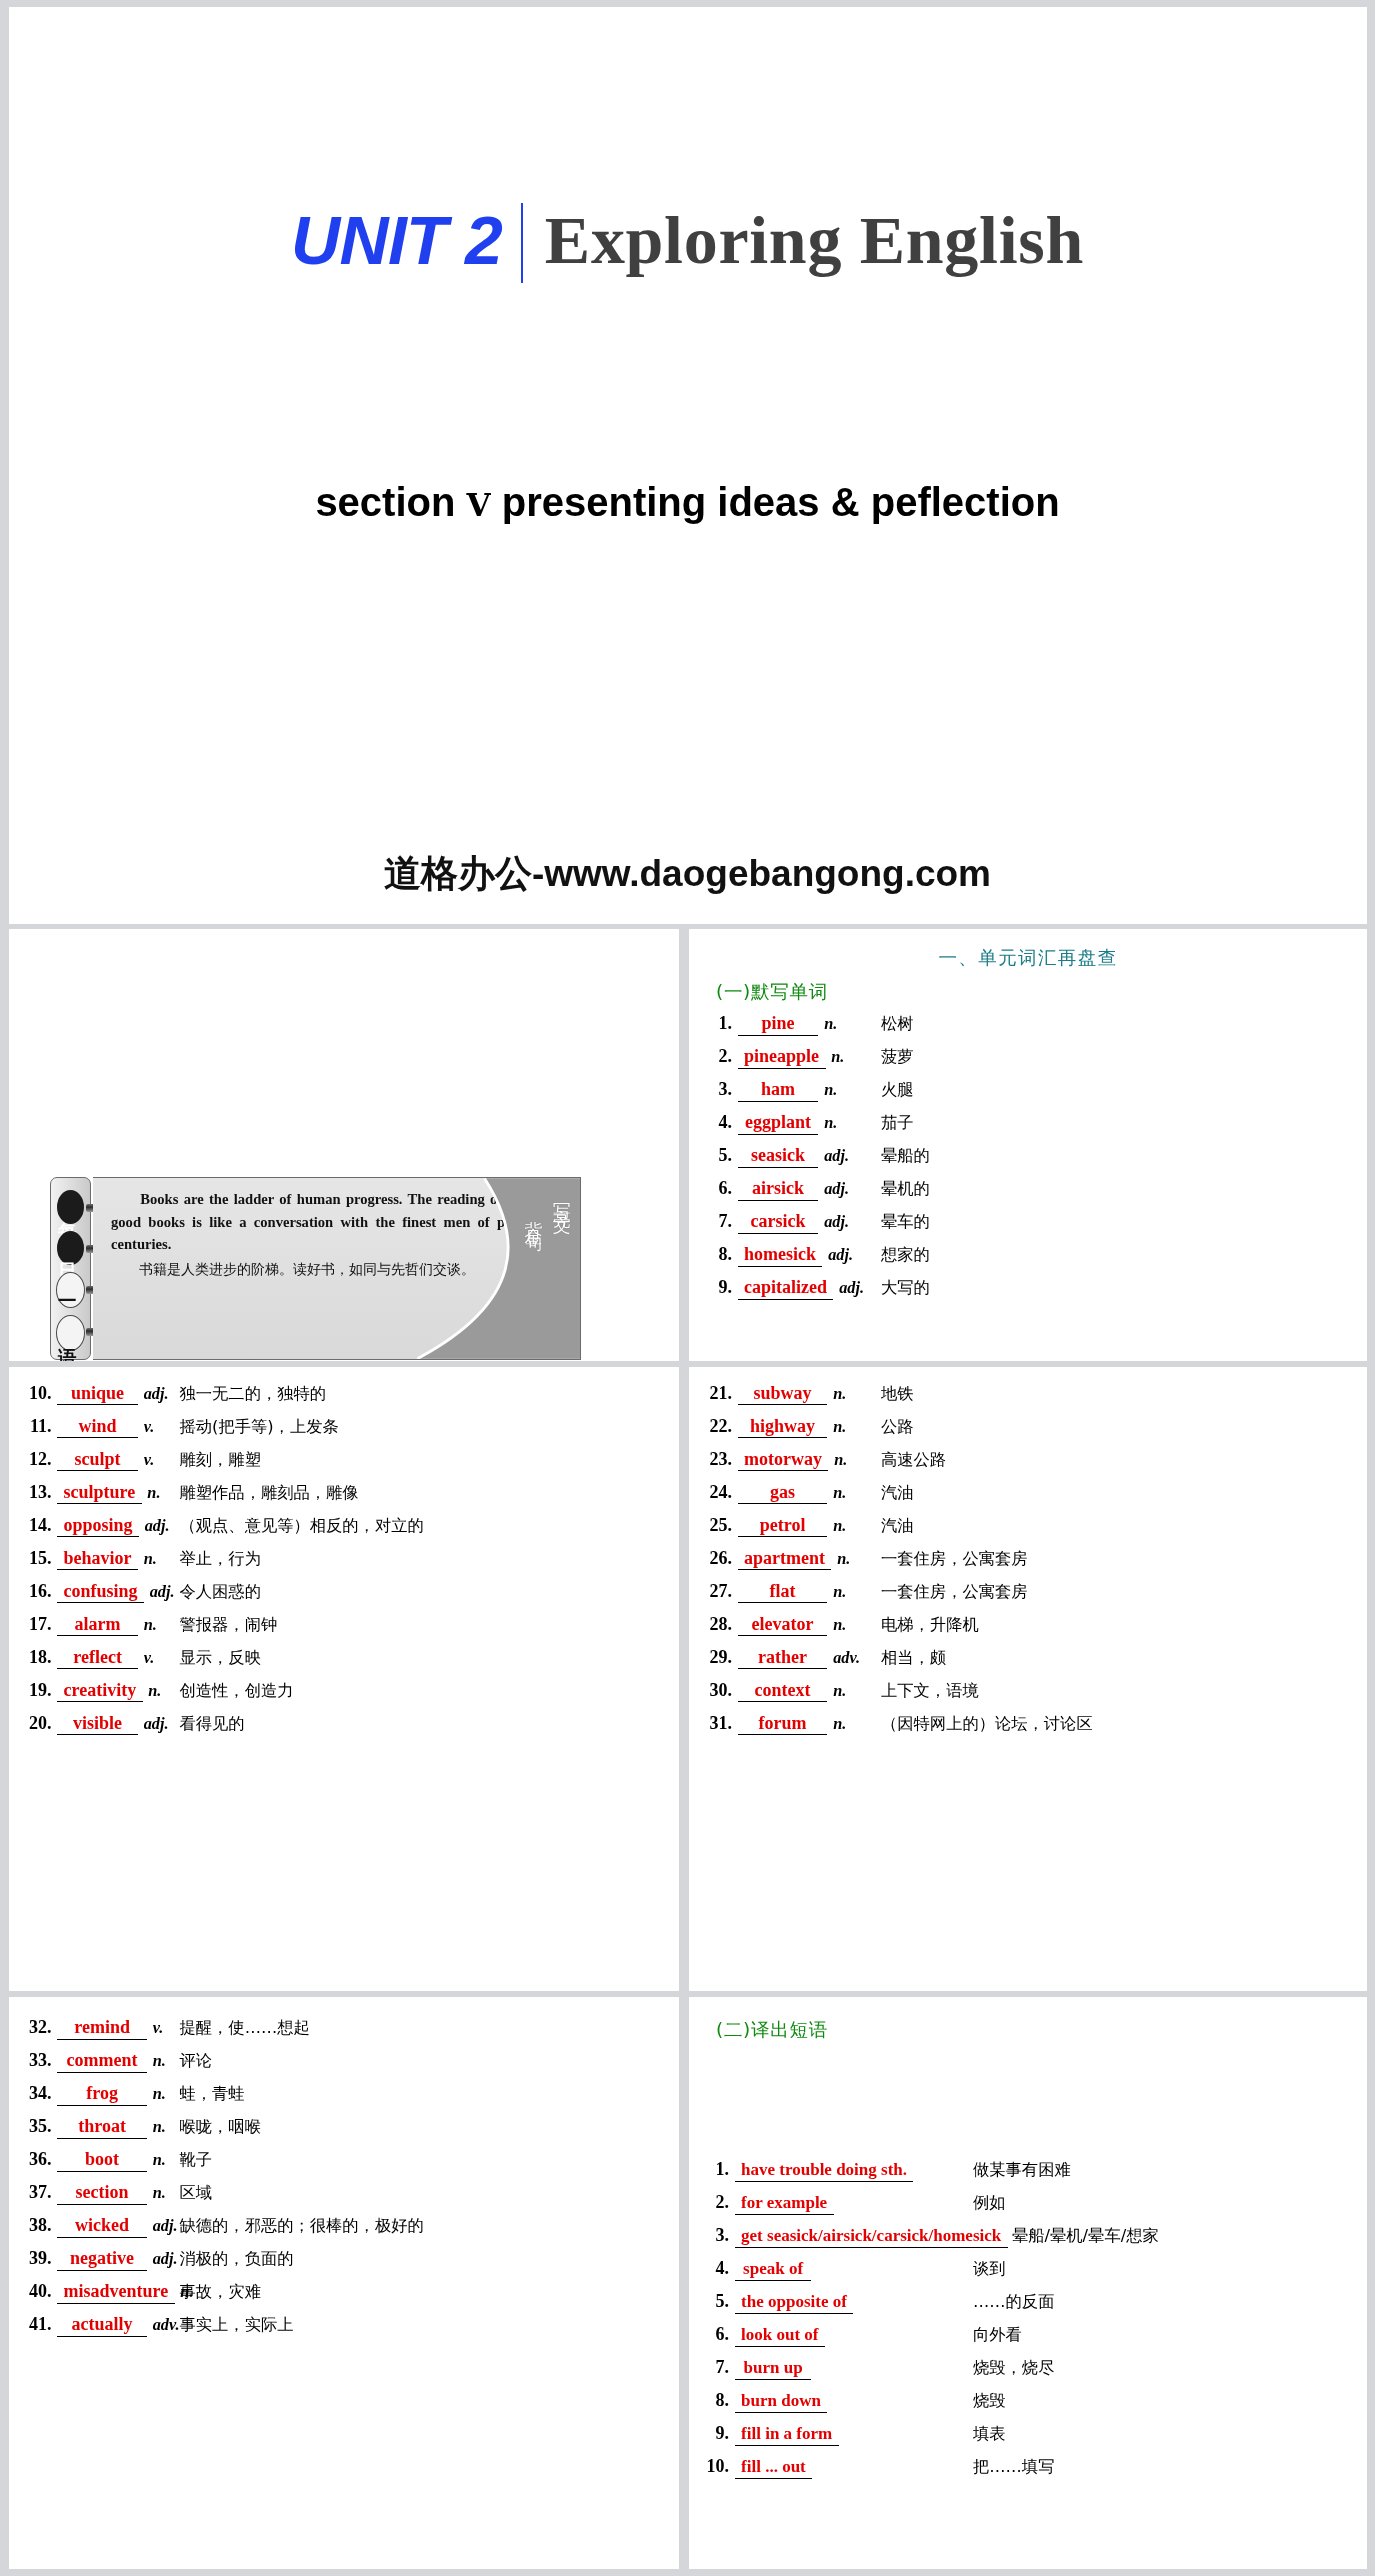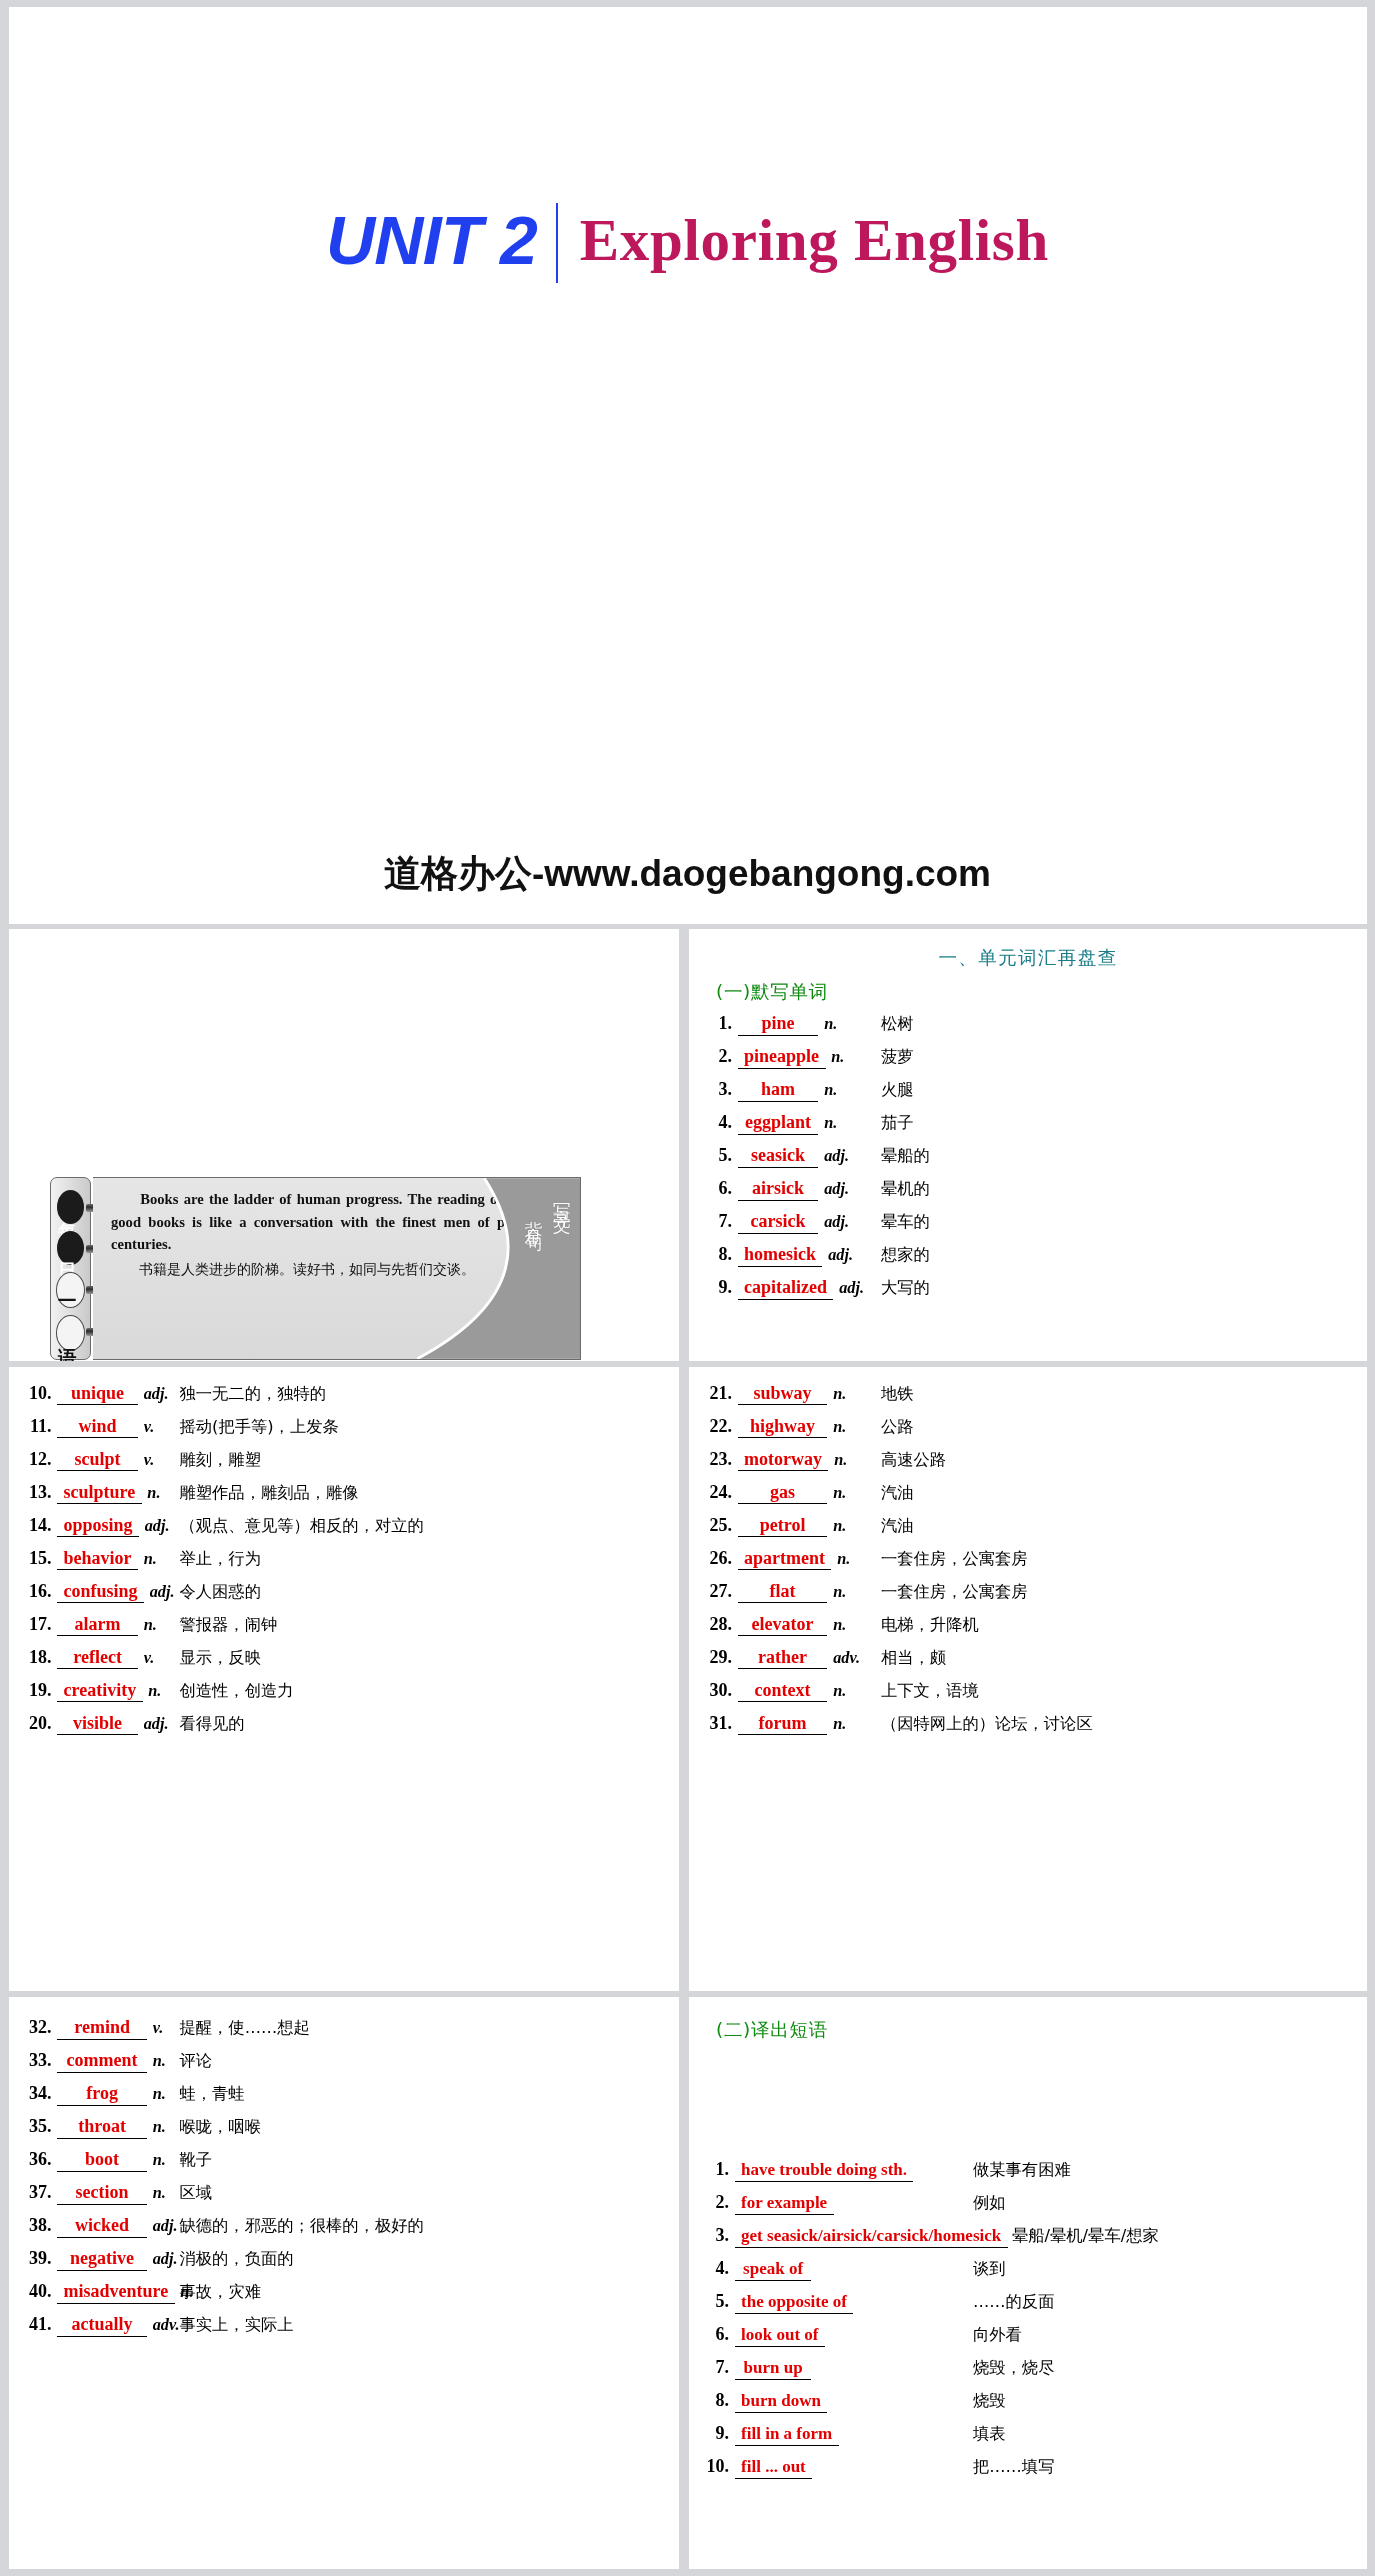--- a/index.html
+++ b/index.html
@@ -51,22 +51,22 @@
     height: 80px;
     background: #2040ef;
     margin: 0 18.5px 0 15.6px;
     vertical-align: middle;
     position: relative;
     top: 2.8px;
   }
   .unit-name {
     font-family: "Liberation Serif", "DejaVu Serif", serif;
     font-weight: bold;
-    font-size: 59px;
-    color: #be185d;
+    font-size: 68px;
+    color: #404040;
     vertical-align: middle;
     letter-spacing: 0.7px;
   }
   .section-line {
     position: absolute;
     left: 0;
     top: 473px;
     width: 100%;
     text-align: center;
     font-family: "Liberation Sans", "DejaVu Sans", sans-serif;
@@ -293,20 +293,25 @@
 <div id="page">
 
   <div class="slide-title">
 
     <div class="unit-line">
       <span class="unit-tag">UNIT 2</span>
       <span class="unit-bar"></span>
       <span class="unit-name">Exploring English</span>
     </div>
 
+    <div class="section-line">
+      <span>section</span>
+      <span class="rn">Ⅴ</span>
+      <span>presenting ideas &amp;  peflection</span>
+    </div>
 
     <div class="watermark">道格办公-www.daogebangong.com</div>
   </div>
 
   <div class="panel p-tl">
     <div class="quote-card">
 
       <div class="qc-spiral">
         <div class="qc-vtab">
           <span class="dark">每</span>

